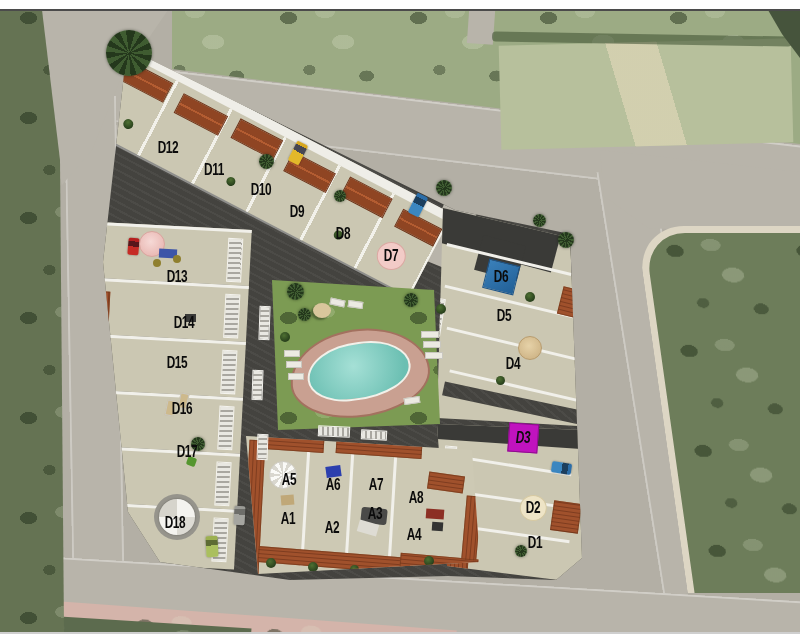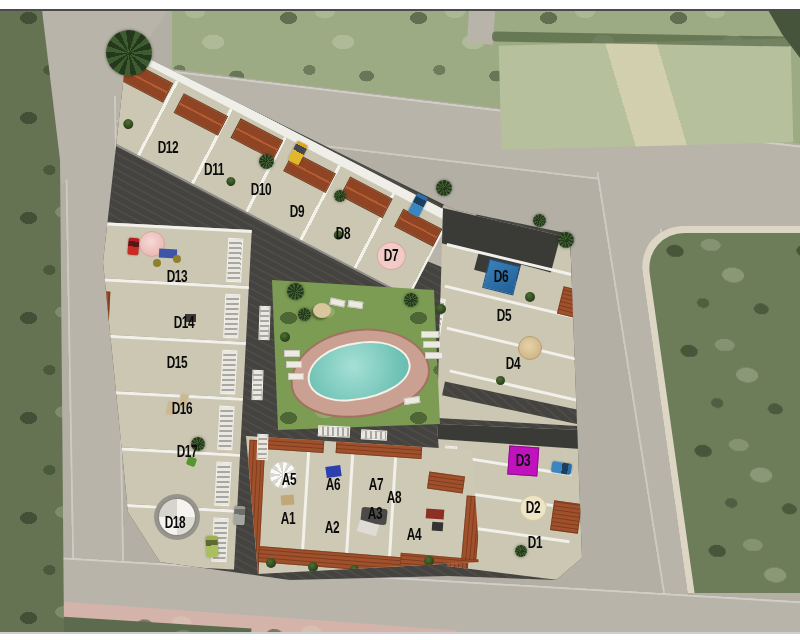--- a/index.html
+++ b/index.html
@@ -257,33 +257,33 @@
   <div id="labels-layer">
       <div class="unit-label" style="left: 168px; top: 148px;"><span class="t">D12</span></div>
       <div class="unit-label" style="left: 214px; top: 170px;"><span class="t">D11</span></div>
       <div class="unit-label" style="left: 261px; top: 190px;"><span class="t">D10</span></div>
       <div class="unit-label" style="left: 297px; top: 212px;"><span class="t">D9</span></div>
       <div class="unit-label" style="left: 343px; top: 234px;"><span class="t">D8</span></div>
       <div class="unit-label pink-circle" style="left: 391px; top: 256px;"><span class="t">D7</span></div>
       <div class="unit-label blue-square" style="left: 501px; top: 277px;"><span class="t">D6</span></div>
       <div class="unit-label" style="left: 504px; top: 316px;"><span class="t">D5</span></div>
       <div class="unit-label" style="left: 513px; top: 364px; text-align: center;"><span class="t">D4</span></div>
-      <div class="unit-label magenta-square" style="left: 523px; top: 461px;"><span class="t">D3</span></div>
+      <div class="unit-label magenta-square" style="left: 523px; top: 438px; font-style: italic;"><span class="t">D3</span></div>
       <div class="unit-label cream-circle" style="left: 533px; top: 508px;"><span class="t">D2</span></div>
       <div class="unit-label" style="left: 535px; top: 543px;"><span class="t">D1</span></div>
       <div class="unit-label" style="left: 177px; top: 277px;"><span class="t">D13</span></div>
       <div class="unit-label" style="left: 184px; top: 323px;"><span class="t">D14</span></div>
       <div class="unit-label" style="left: 177px; top: 363px;"><span class="t">D15</span></div>
       <div class="unit-label" style="left: 182px; top: 409px;"><span class="t">D16</span></div>
       <div class="unit-label" style="left: 187px; top: 452px;"><span class="t">D17</span></div>
       <div class="unit-label" style="left: 175px; top: 523px;"><span class="t">D18</span></div>
       <div class="unit-label" style="left: 289px; top: 480px;"><span class="t">A5</span></div>
       <div class="unit-label" style="left: 333px; top: 485px;"><span class="t">A6</span></div>
       <div class="unit-label" style="left: 376px; top: 485px;"><span class="t">A7</span></div>
-      <div class="unit-label" style="left: 394px; top: 498px;"><span class="t">A8</span></div>
+      <div class="unit-label" style="left: 416px; top: 498px;"><span class="t">A8</span></div>
       <div class="unit-label" style="left: 288px; top: 519px;"><span class="t">A1</span></div>
       <div class="unit-label" style="left: 332px; top: 528px; text-align: center;"><span class="t">A2</span></div>
       <div class="unit-label" style="left: 375px; top: 514px;"><span class="t">A3</span></div>
       <div class="unit-label" style="left: 414px; top: 535px;"><span class="t">A4</span></div>
     </div>
 
   <div class="abs frame" style="left:0;top:0;width:800px;height:9px;border-bottom:2px solid #4b4b4b;"></div>
   <div class="abs frame" style="left:0;top:632px;width:800px;height:8px;border-top:2px solid #cfcfcf;"></div>
 </div>
 

